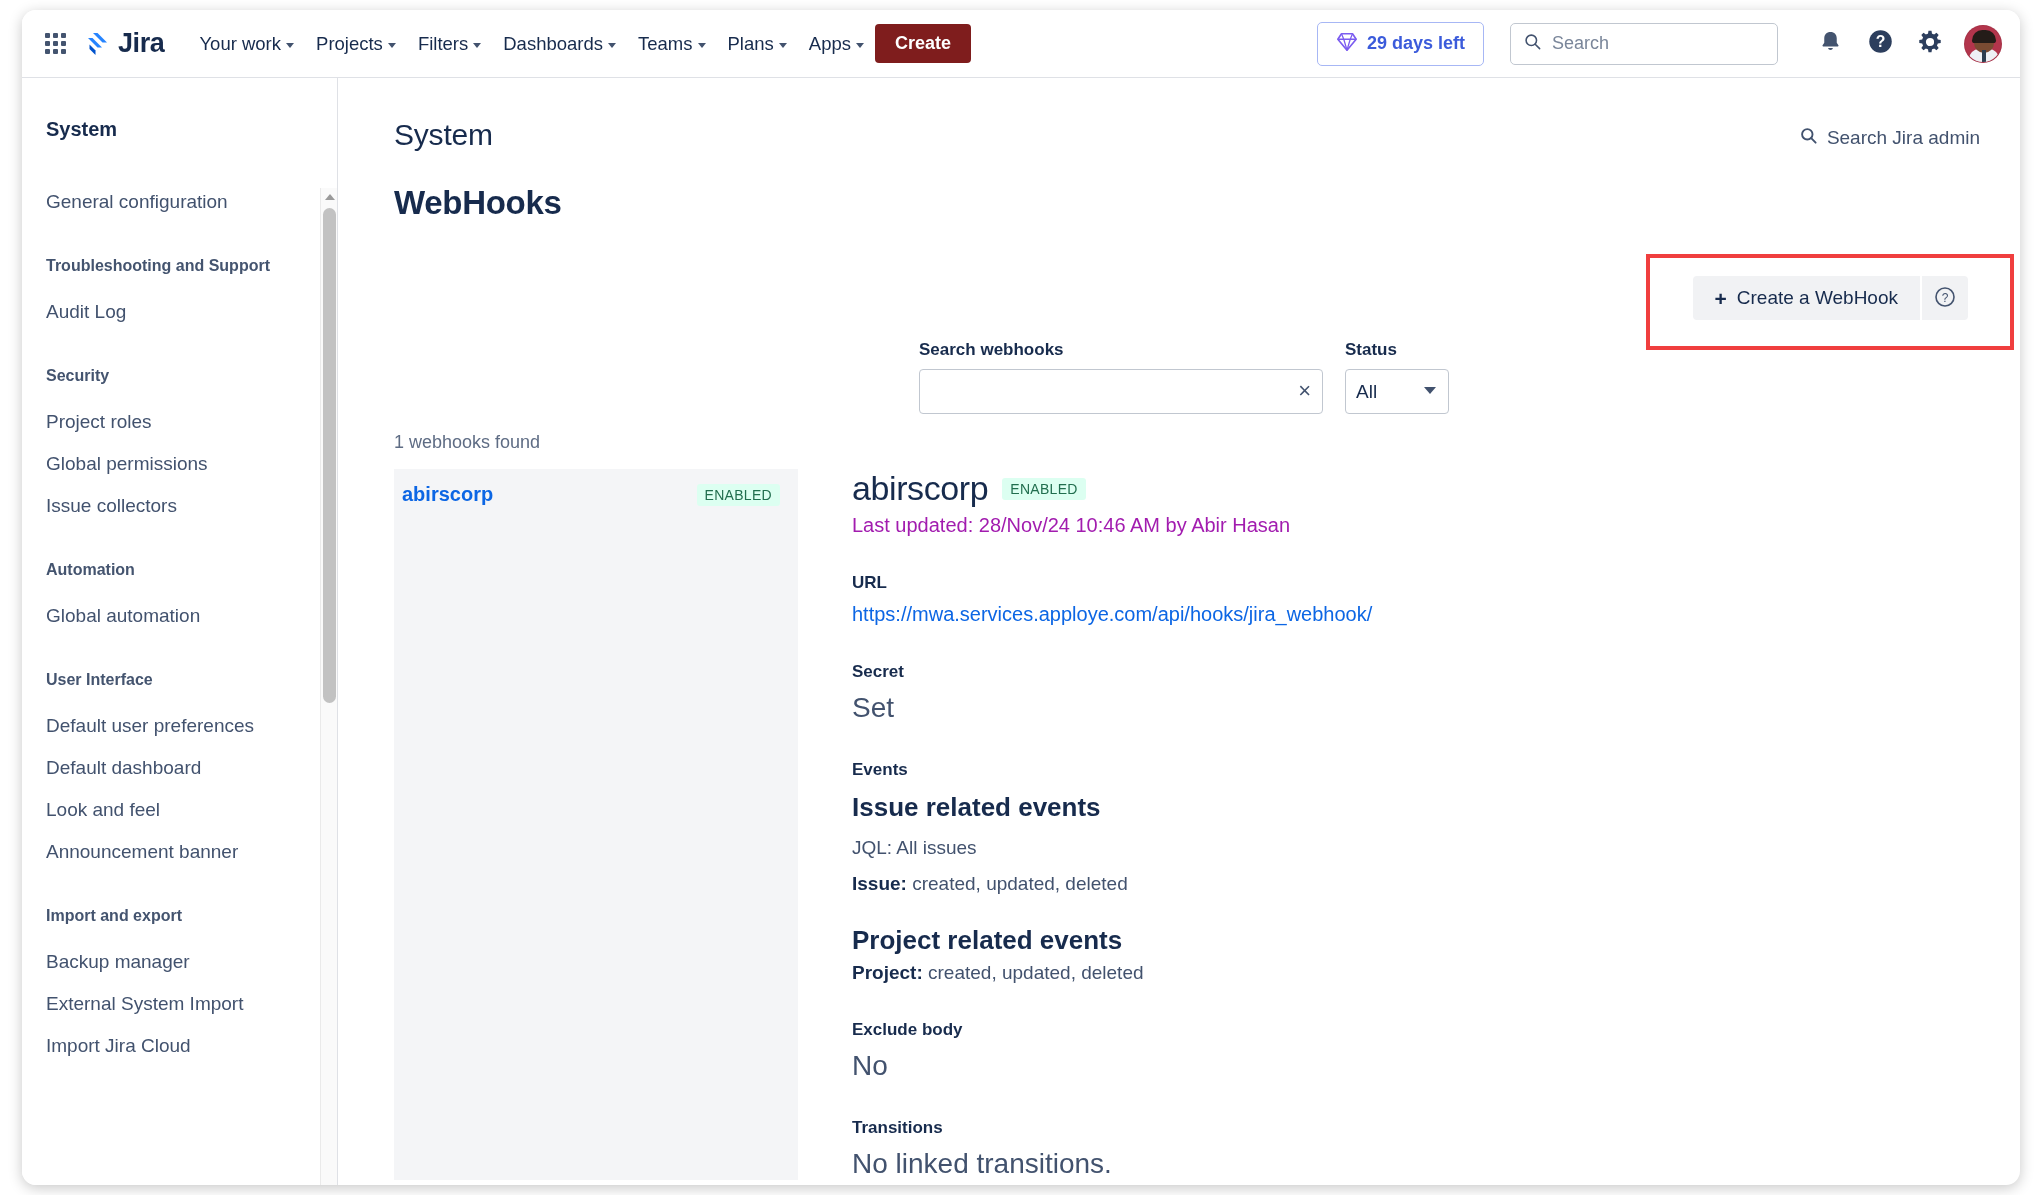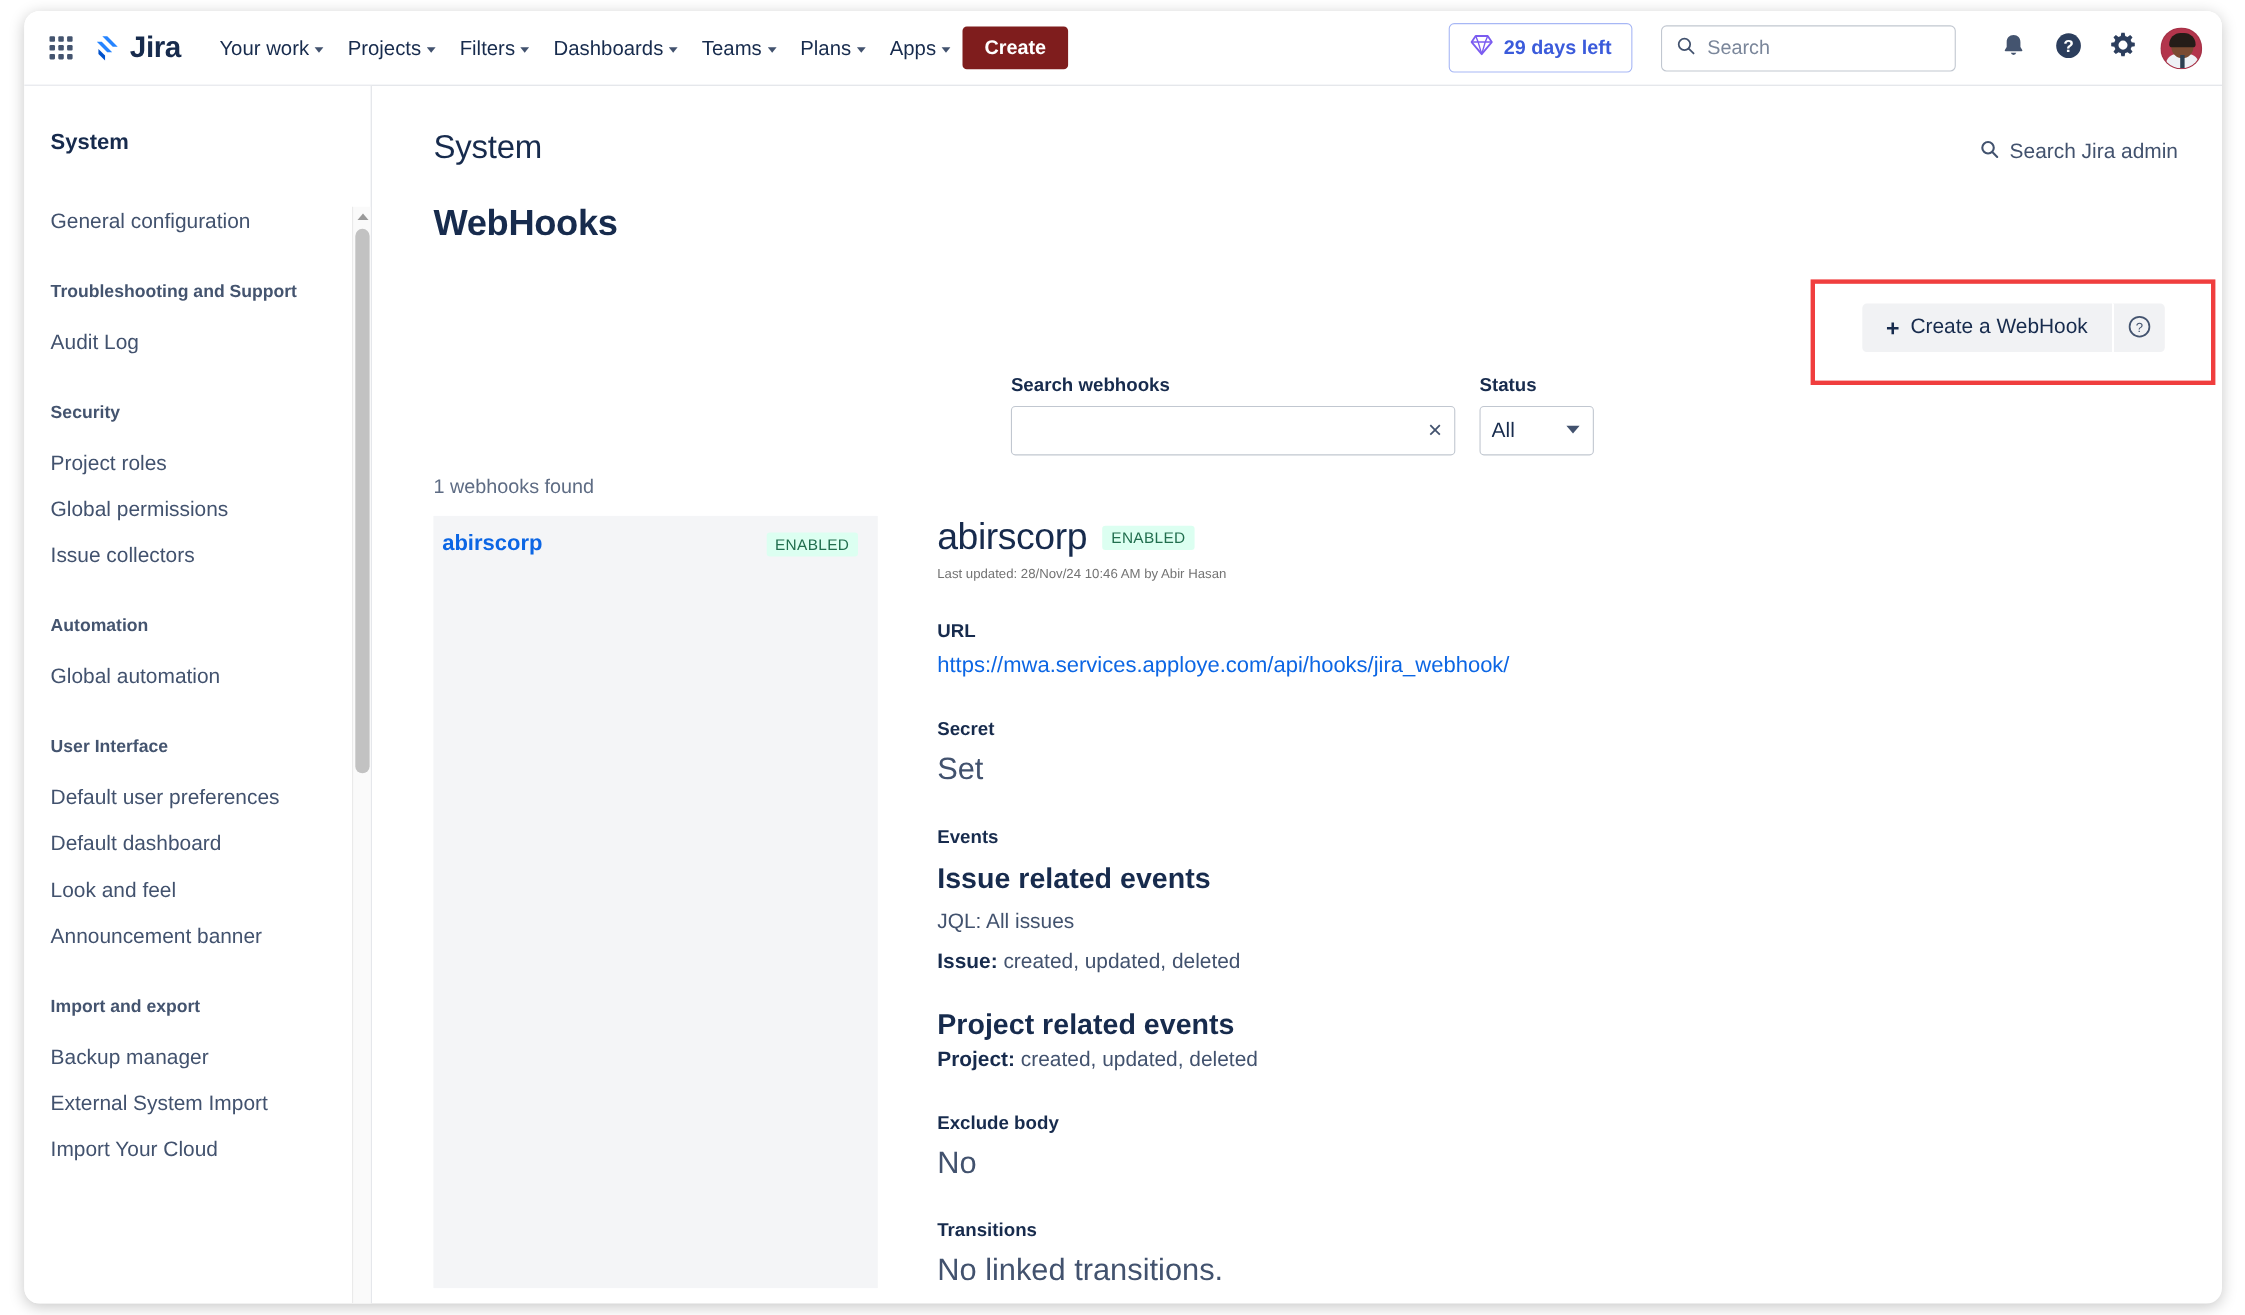--- a/index.html
+++ b/index.html
@@ -199,21 +199,21 @@
 
   .badge {
     background: #dcfff1; color: #216e4e;
     font-size: 14px; font-weight: 400; letter-spacing: 0.3px;
     padding: 3px 8px; border-radius: 3px; white-space: nowrap;
   }
 
   .wh-detail { flex: 1; padding: 0 0 0 54px; }
   .detail-head { display: flex; align-items: center; gap: 14px; }
   .detail-title { font-size: 34px; font-weight: 400; color: #172b4d; letter-spacing: -0.4px; }
-  .detail-sub { font-size: 12px; color: #737373; margin-top: 6px; }
+  .detail-sub { font-size: 20px; color: #a21caf; margin-top: 6px; }
 
   .field-block { margin-top: 36px; }
   .field-key { font-size: 17px; font-weight: 700; color: #172b4d; margin-bottom: 10px; }
   .field-val { font-size: 28px; color: #42526e; }
   .field-link { font-size: 20px; color: #0c66e4; text-decoration: none; cursor: pointer; }
 
   .ev-head { font-size: 26px; font-weight: 600; color: #172b4d; margin-top: 12px; margin-bottom: 14px; }
   .ev-line { font-size: 19px; color: #42526e; margin-bottom: 14px; }
   .ev-line b { color: #172b4d; font-weight: 700; }
   .ev-head-2 { font-size: 26px; font-weight: 600; color: #172b4d; margin-top: 30px; margin-bottom: 6px; }
@@ -355,21 +355,21 @@
 
       <div class="side-section">User Interface</div>
       <a class="side-link">Default user preferences</a>
       <a class="side-link">Default dashboard</a>
       <a class="side-link">Look and feel</a>
       <a class="side-link">Announcement banner</a>
 
       <div class="side-section">Import and export</div>
       <a class="side-link">Backup manager</a>
       <a class="side-link">External System Import</a>
-      <a class="side-link">Import Your Cloud</a>
+      <a class="side-link">Import Jira Cloud</a>
 
       <div class="side-scrollbar">
         <div class="sb-arrow"></div>
         <div class="sb-thumb"></div>
       </div>
     </div>
 
     <div class="main">
 
       <div class="admin-search">

